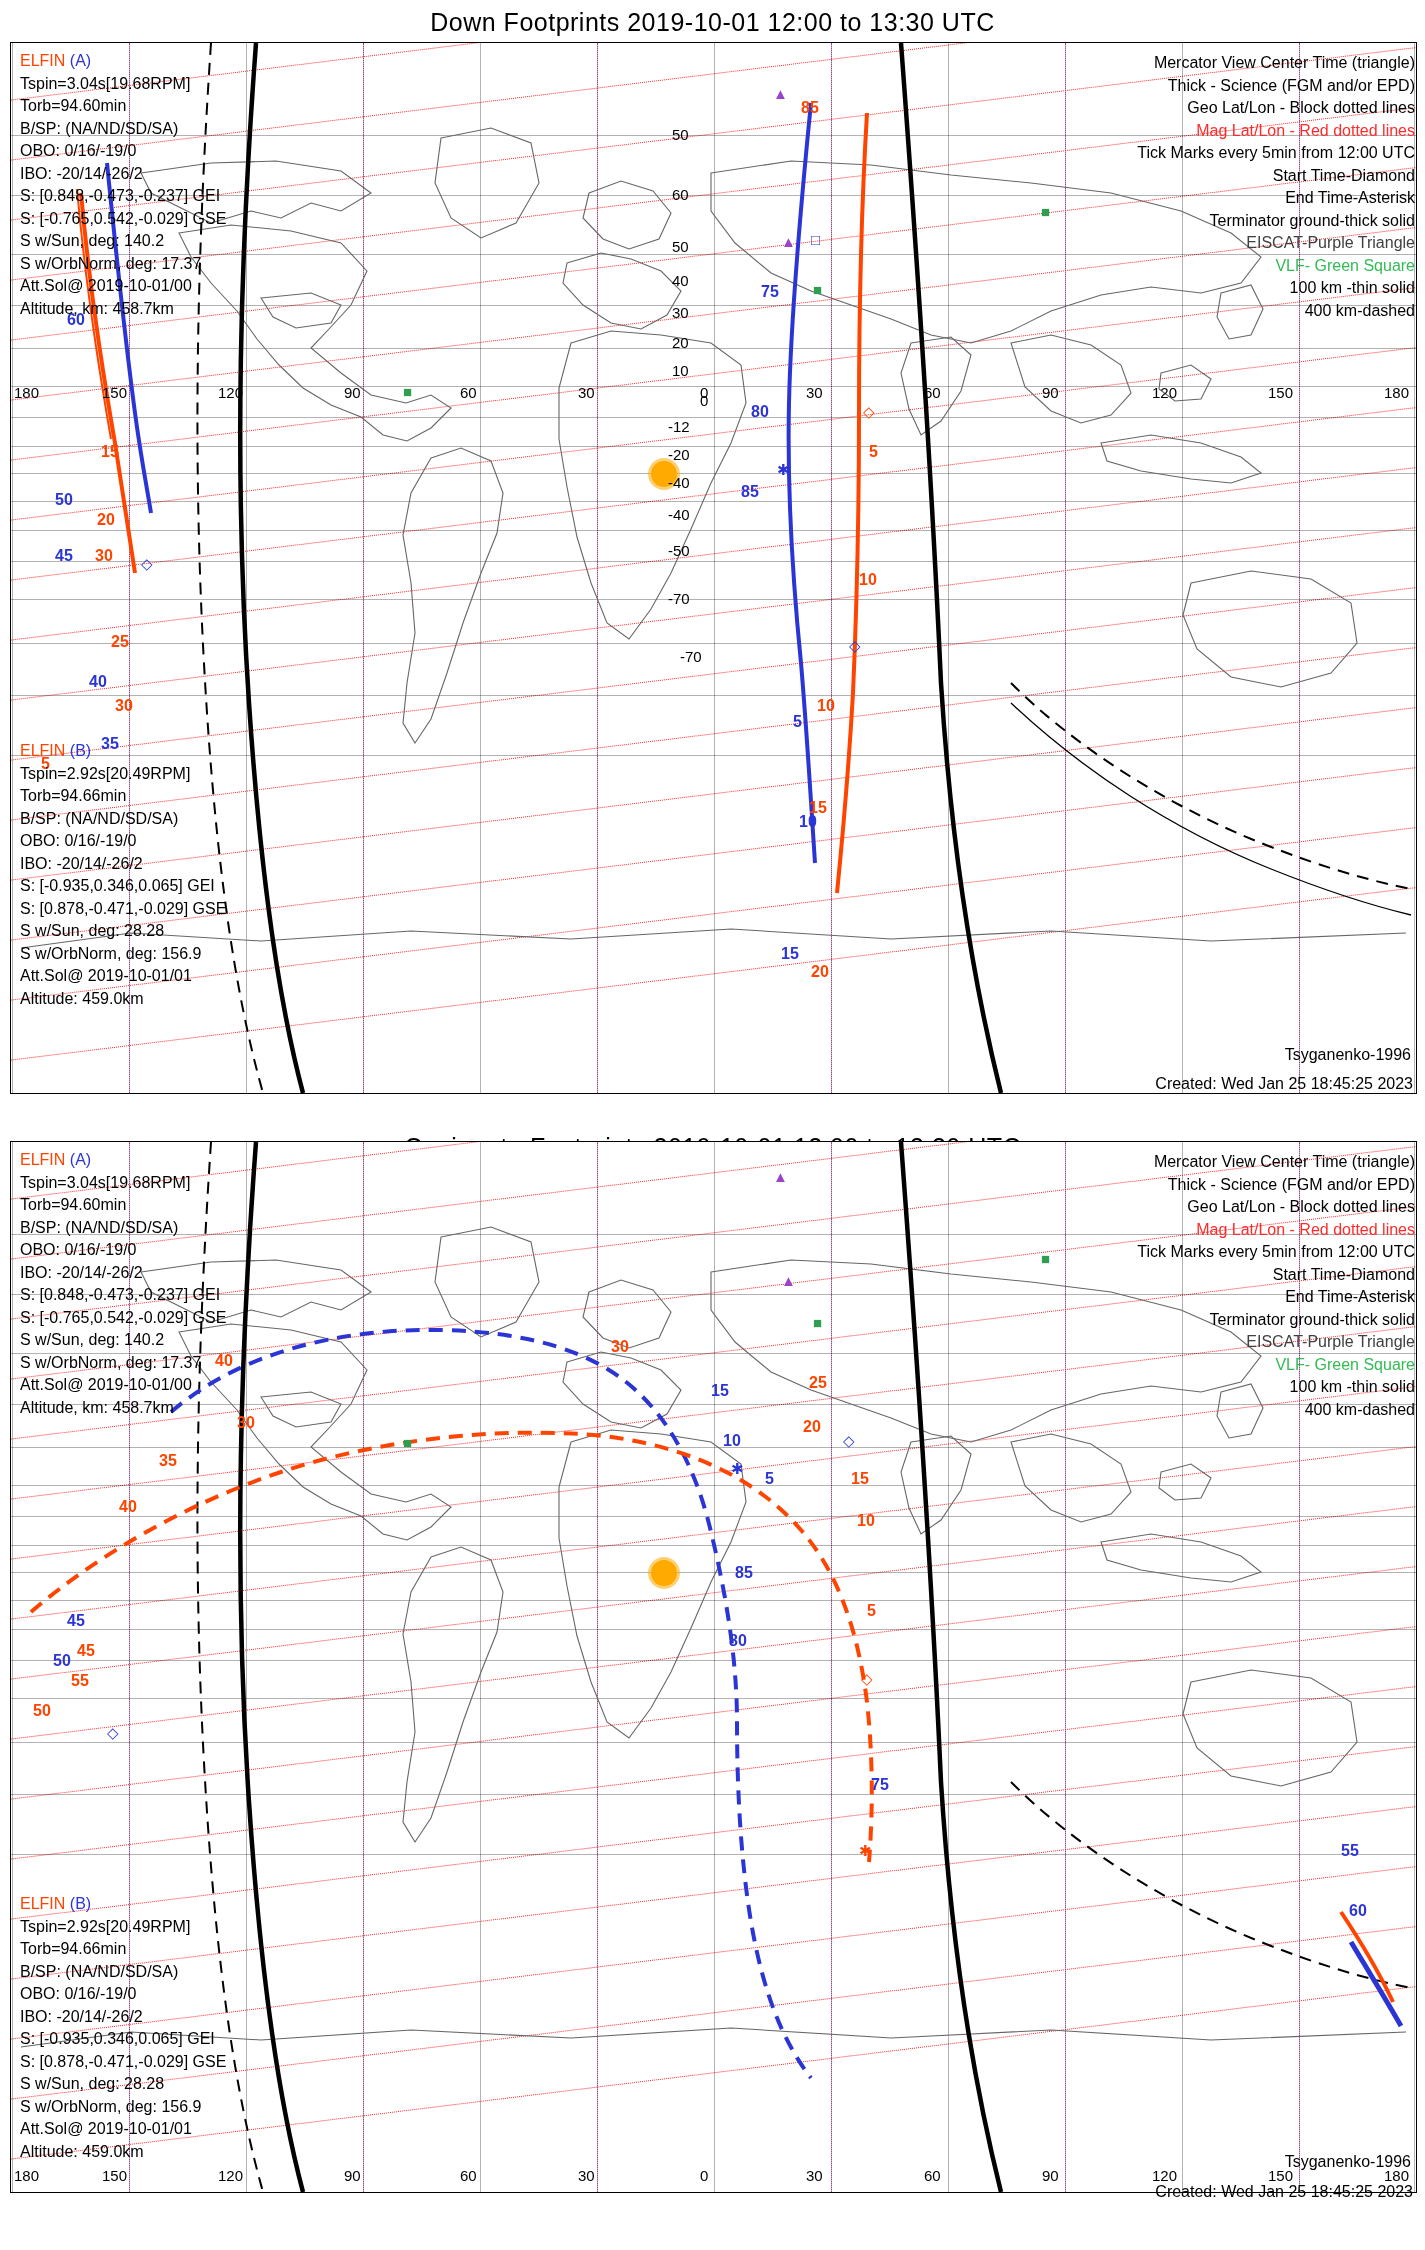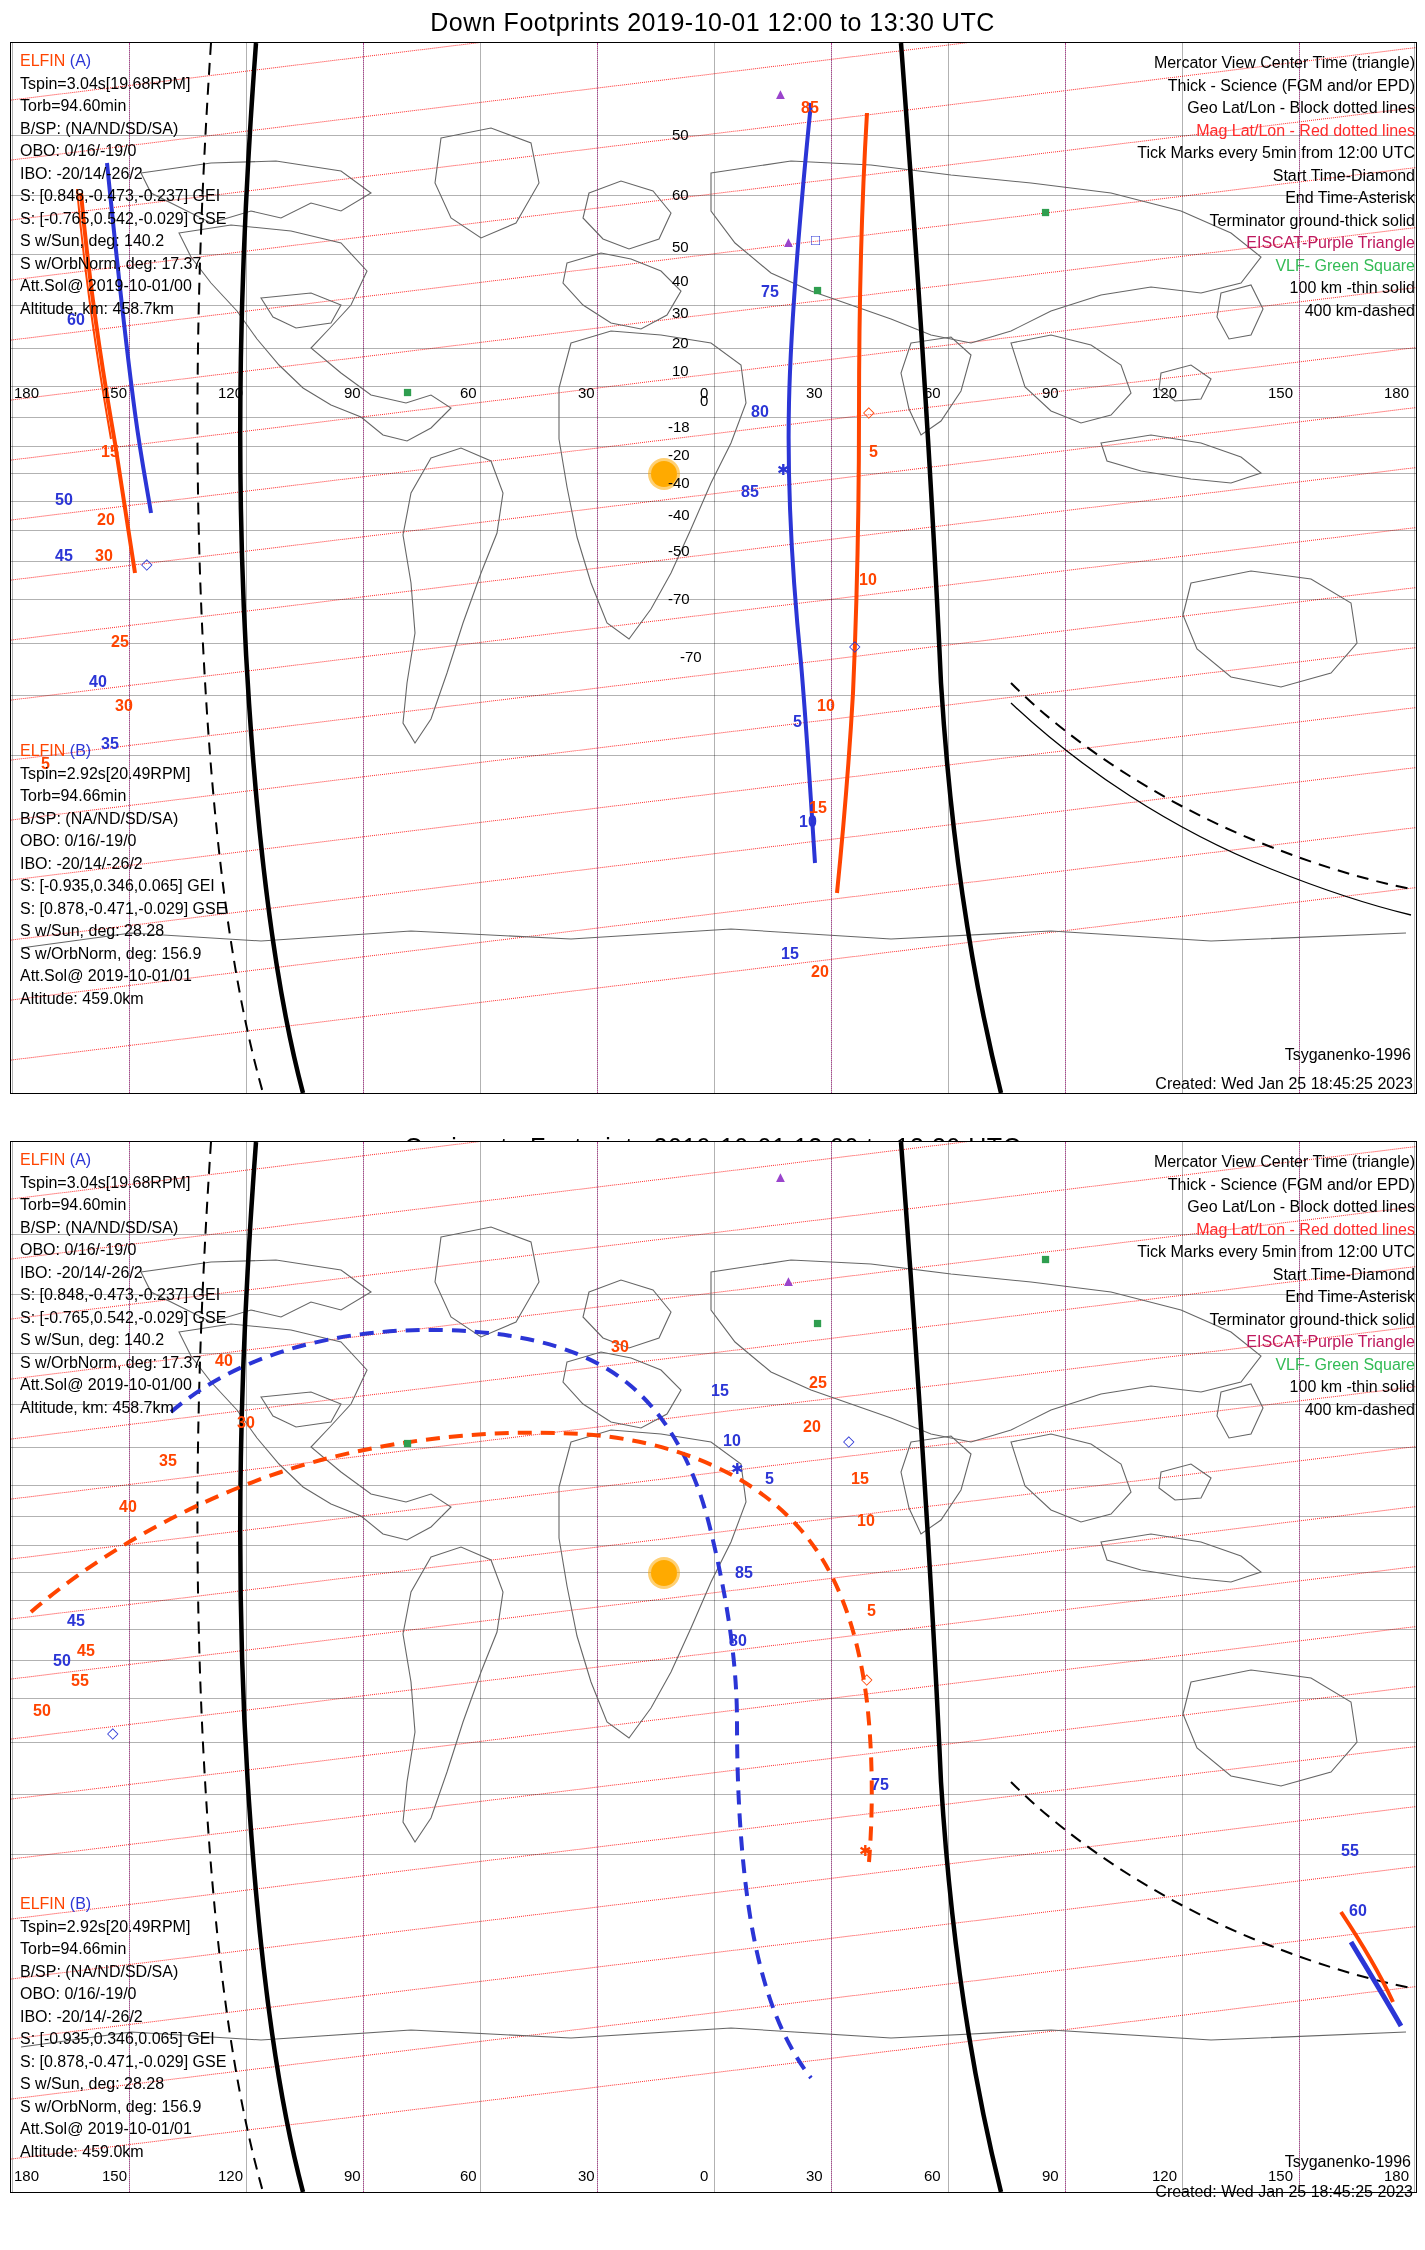--- a/index.html
+++ b/index.html
@@ -36,21 +36,21 @@
     position:absolute;width:0;border-left:1.5px dotted #ff55d0;top:0;height:100%;
   }
 
   
   .infoblock{position:absolute;font-size:16px;line-height:22.5px;white-space:nowrap;}
   .infoblock .hdr{color:#ff4400;}
   .infoblock .hdr .ab{color:#2b35d6;}
   .legend{position:absolute;right:10px;font-size:16px;line-height:22.5px;text-align:right;white-space:nowrap;}
   .legend div{display:block;}
   .l-red{color:#ff2b2b;}
-  .l-pink{color:#be185d;}
+  .l-pink{color:#404040;}
   .l-green{color:#33bb55;}
   .foot{position:absolute;font-size:16px;color:#000;white-space:nowrap;}
 
   
   svg.coast{position:absolute;left:0;top:0;width:100%;height:100%;overflow:visible;}
 
   .sun{
     position:absolute;width:26px;height:26px;border-radius:50%;
     background:#ffaa00;box-shadow:0 0 0 3px rgba(255,170,0,.55);
   }
@@ -237,21 +237,21 @@
       <div class="tick-label" style="left:1384px;top:384px;">180</div>
 
       <div class="tick-label" style="left:672px;top:126px;">50</div>
       <div class="tick-label" style="left:672px;top:186px;">60</div>
       <div class="tick-label" style="left:672px;top:238px;">50</div>
       <div class="tick-label" style="left:672px;top:272px;">40</div>
       <div class="tick-label" style="left:672px;top:304px;">30</div>
       <div class="tick-label" style="left:672px;top:334px;">20</div>
       <div class="tick-label" style="left:672px;top:362px;">10</div>
       <div class="tick-label" style="left:700px;top:392px;">0</div>
-      <div class="tick-label" style="left:668px;top:418px;">-18</div>
+      <div class="tick-label" style="left:668px;top:418px;">-12</div>
       <div class="tick-label" style="left:668px;top:446px;">-20</div>
       <div class="tick-label" style="left:668px;top:474px;">-40</div>
       <div class="tick-label" style="left:668px;top:506px;">-40</div>
       <div class="tick-label" style="left:668px;top:542px;">-50</div>
       <div class="tick-label" style="left:668px;top:590px;">-70</div>
       <div class="tick-label" style="left:668px;top:648px;margin-left:12px;">-70</div>
     </div>
 
     <div class="infoblock" style="left:20px;top:50px;">
       <div class="hdr"><span>ELFIN</span> <span class="ab">(A)</span></div>

